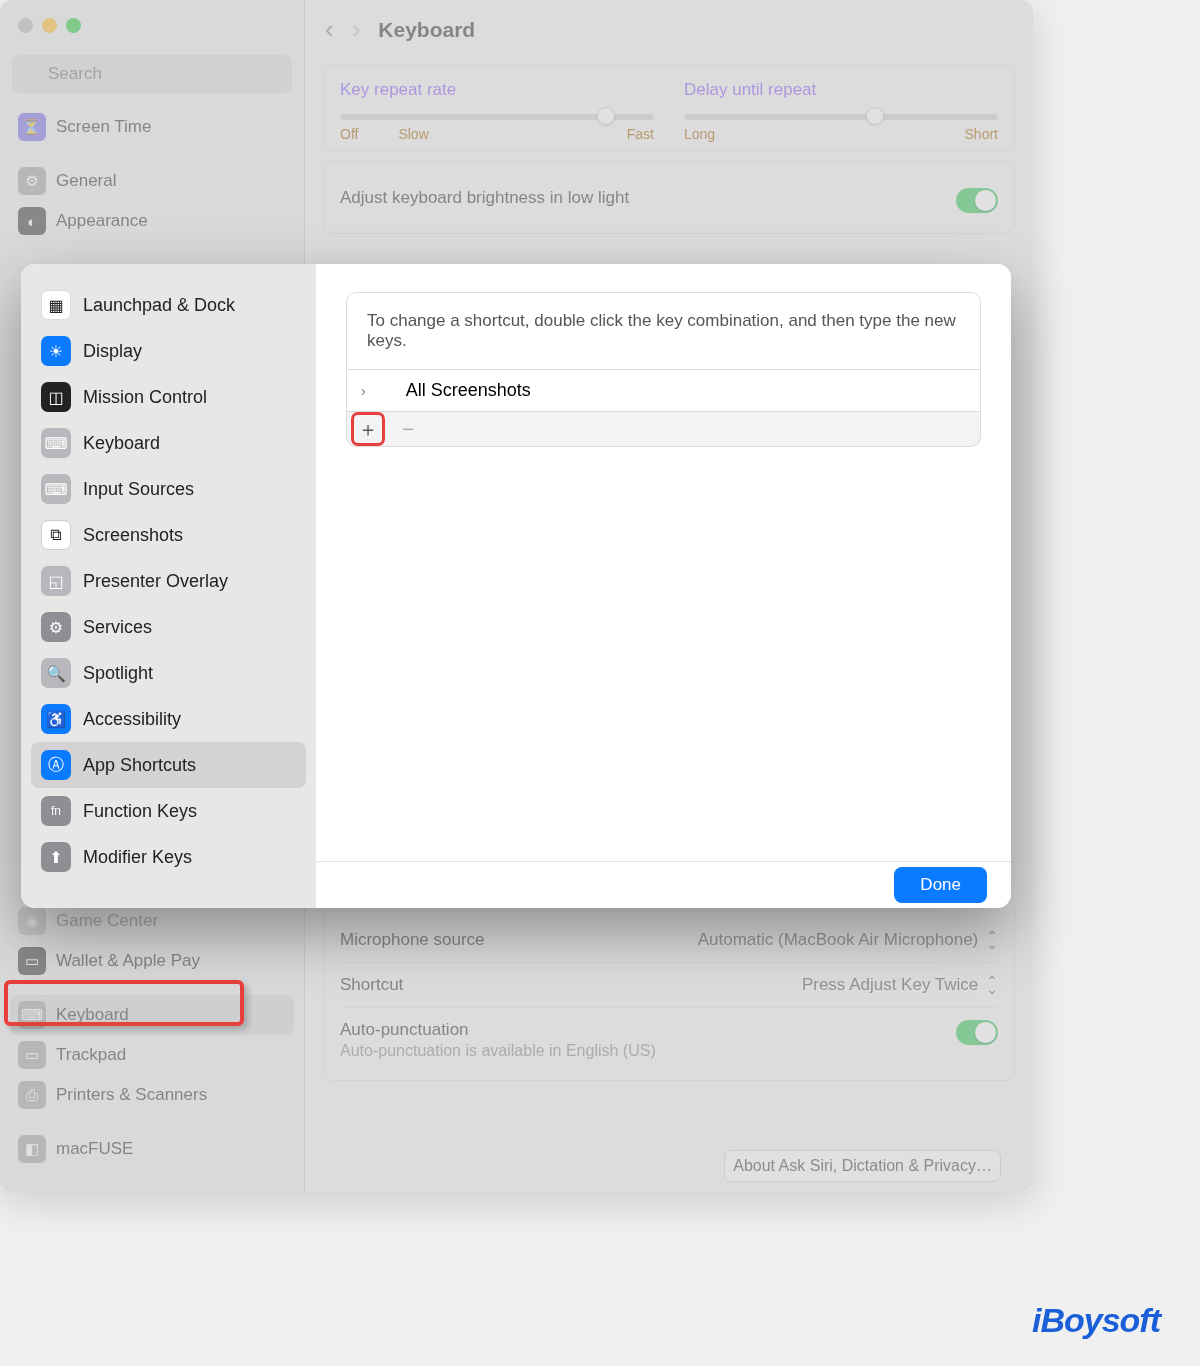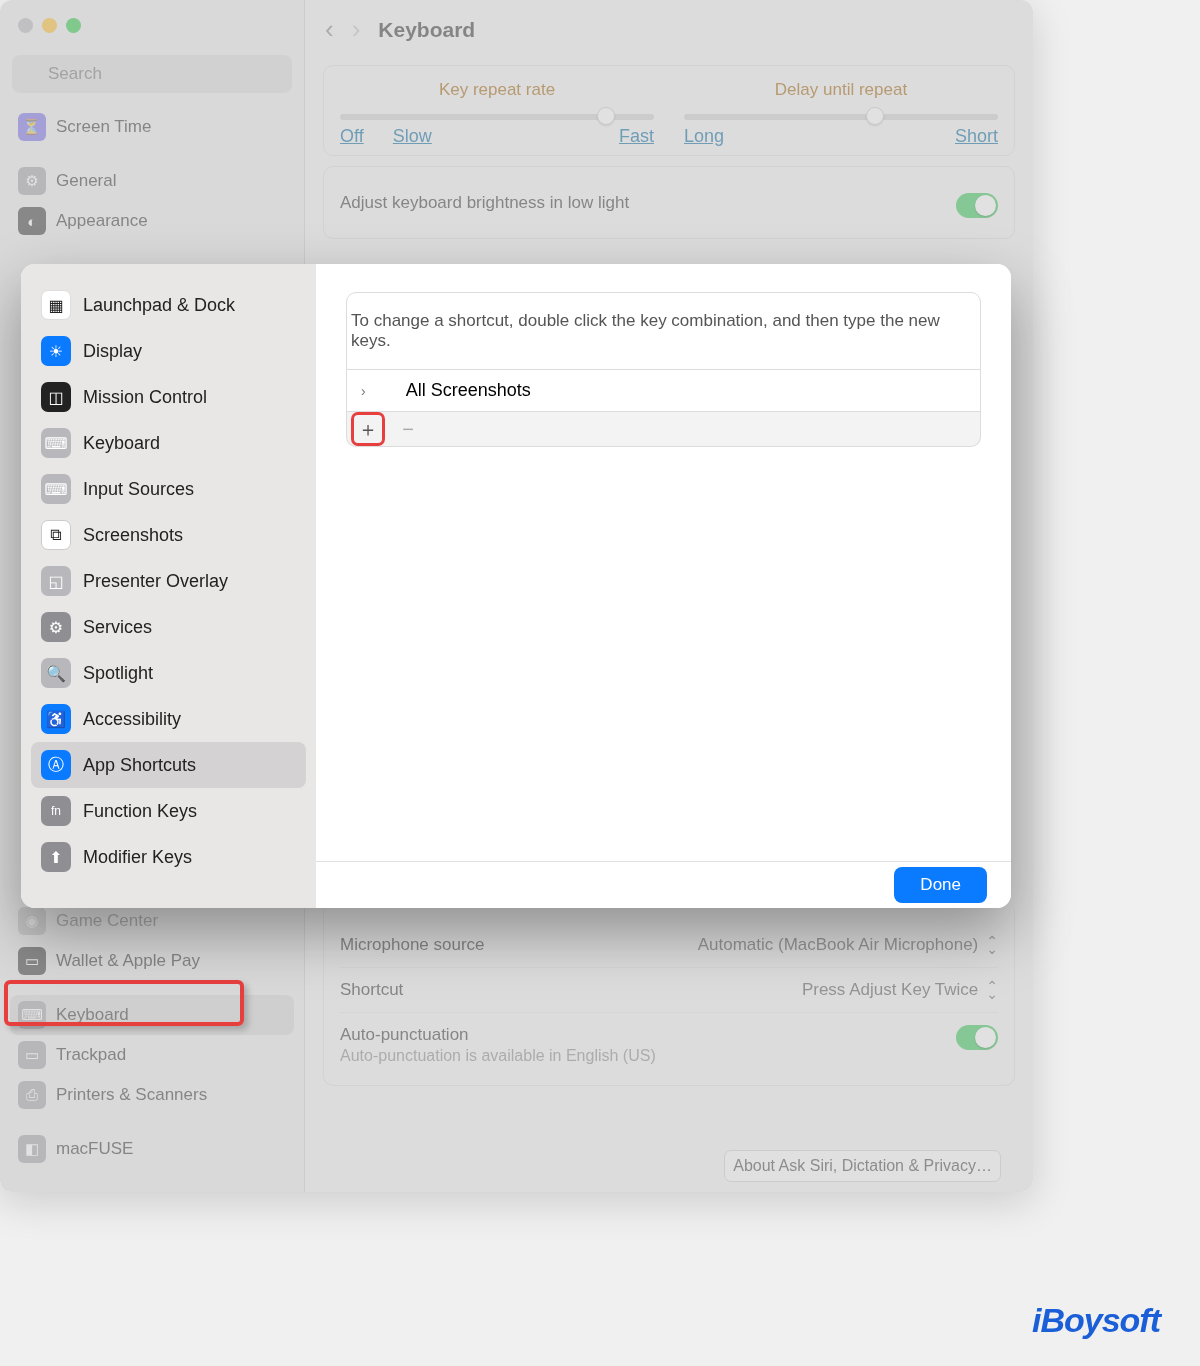--- a/index.html
+++ b/index.html
@@ -84,27 +84,27 @@
 }
 .row { display: flex; align-items: flex-start; justify-content: space-between; padding: 12px 0; border-bottom: 1px solid #e5e5e5; }
 .row:last-child { border-bottom: none; }
 .lbl { font-size: 17px; color: #333; }
 .sub { font-size: 16px; color: #8a8a8a; margin-top: 2px; }
 .val { font-size: 17px; color: #555; display: flex; align-items: center; gap: 8px; }
 .stepper { color: #666; font-size: 14px; line-height: 8px; }
 
 .slider-block { flex: 1; }
 .slider-row { display: flex; gap: 30px; }
-.slider-title { font-size: 17px; color: #a16207; margin-bottom: 8px; text-align: center; }
+.slider-title { font-size: 17px; color: #8b5cf6; margin-bottom: 8px; }
 .slider-track {
   height: 6px; background: #d0d0d0; border-radius: 3px; position: relative; margin: 14px 0 6px;
 }
 .slider-track::before, .slider-track::after { display: none; }
 .knob { position: absolute; width: 18px; height: 18px; background: #fff; border: 1px solid #ccc; border-radius: 50%; top: -7px; box-shadow: 0 1px 2px rgba(0,0,0,0.2); }
-.slider-legend { display: flex; justify-content: space-between; font-size: 18px; color: #0369a1; text-decoration: underline; }
+.slider-legend { display: flex; justify-content: space-between; font-size: 14px; color: #a16207; }
 
 .toggle {
   width: 42px; height: 25px; border-radius: 20px; position: relative;
 }
 .toggle-on { background: #34c759; }
 .toggle::after { content: ''; position: absolute; width: 21px; height: 21px; background: #fff; border-radius: 50%; top: 2px; box-shadow: 0 1px 2px rgba(0,0,0,0.3); }
 .toggle-on::after { right: 2px; }
 
 
 .sheet {
@@ -119,21 +119,21 @@
   overflow: hidden;
 }
 .sheet-left {
   width: 295px; background: #e9e6e6; padding: 18px 10px;
 }
 .sheet-item { display: flex; align-items: center; gap: 12px; padding: 8px 10px; border-radius: 8px; font-size: 18px; color: #222; }
 .sheet-item.sel { background: #d4d2d2; }
 .sheet-ico { width: 30px; height: 30px; border-radius: 7px; display: flex; align-items: center; justify-content: center; flex-shrink: 0; font-size: 16px; }
 .sheet-right { flex: 1; display: flex; flex-direction: column; background: #fff; }
 .sheet-body { flex: 1; padding: 28px 30px; }
-.instruct-box { border: 1px solid #dcdcdc; border-radius: 10px 10px 0 0; padding: 18px 4px; font-size: 17px; color: #555; }
+.instruct-box { border: 1px solid #dcdcdc; border-radius: 10px 10px 0 0; padding: 18px 20px; font-size: 17px; color: #555; }
 .allapps { border-left: 1px solid #dcdcdc; border-right: 1px solid #dcdcdc; border-bottom: 1px solid #dcdcdc; padding: 10px 14px; display: flex; align-items: center; gap: 40px; font-size: 18px; }
 .disclosure { color: #777; font-size: 14px; }
 .addrem { border: 1px solid #dcdcdc; border-top: none; border-radius: 0 0 10px 10px; background: #f3f3f3; padding: 4px 8px; display: flex; gap: 14px; align-items: center; }
 .pm-btn { width: 26px; height: 26px; display: flex; align-items: center; justify-content: center; font-size: 20px; color: #555; border-radius: 4px; }
 .red-box { outline: 3px solid #e73e3e; outline-offset: 1px; border-radius: 3px; }
 .sheet-footer { border-top: 1px solid #e2e2e2; padding: 5px 24px; display: flex; justify-content: flex-end; }
 .done-btn { background: #0a7aff; color: #fff; border: none; border-radius: 8px; padding: 8px 26px; font-size: 17px; font-weight: 500; }
 
 .red-callout {
   position: absolute; border: 4px solid #e73e3e; border-radius: 6px;

